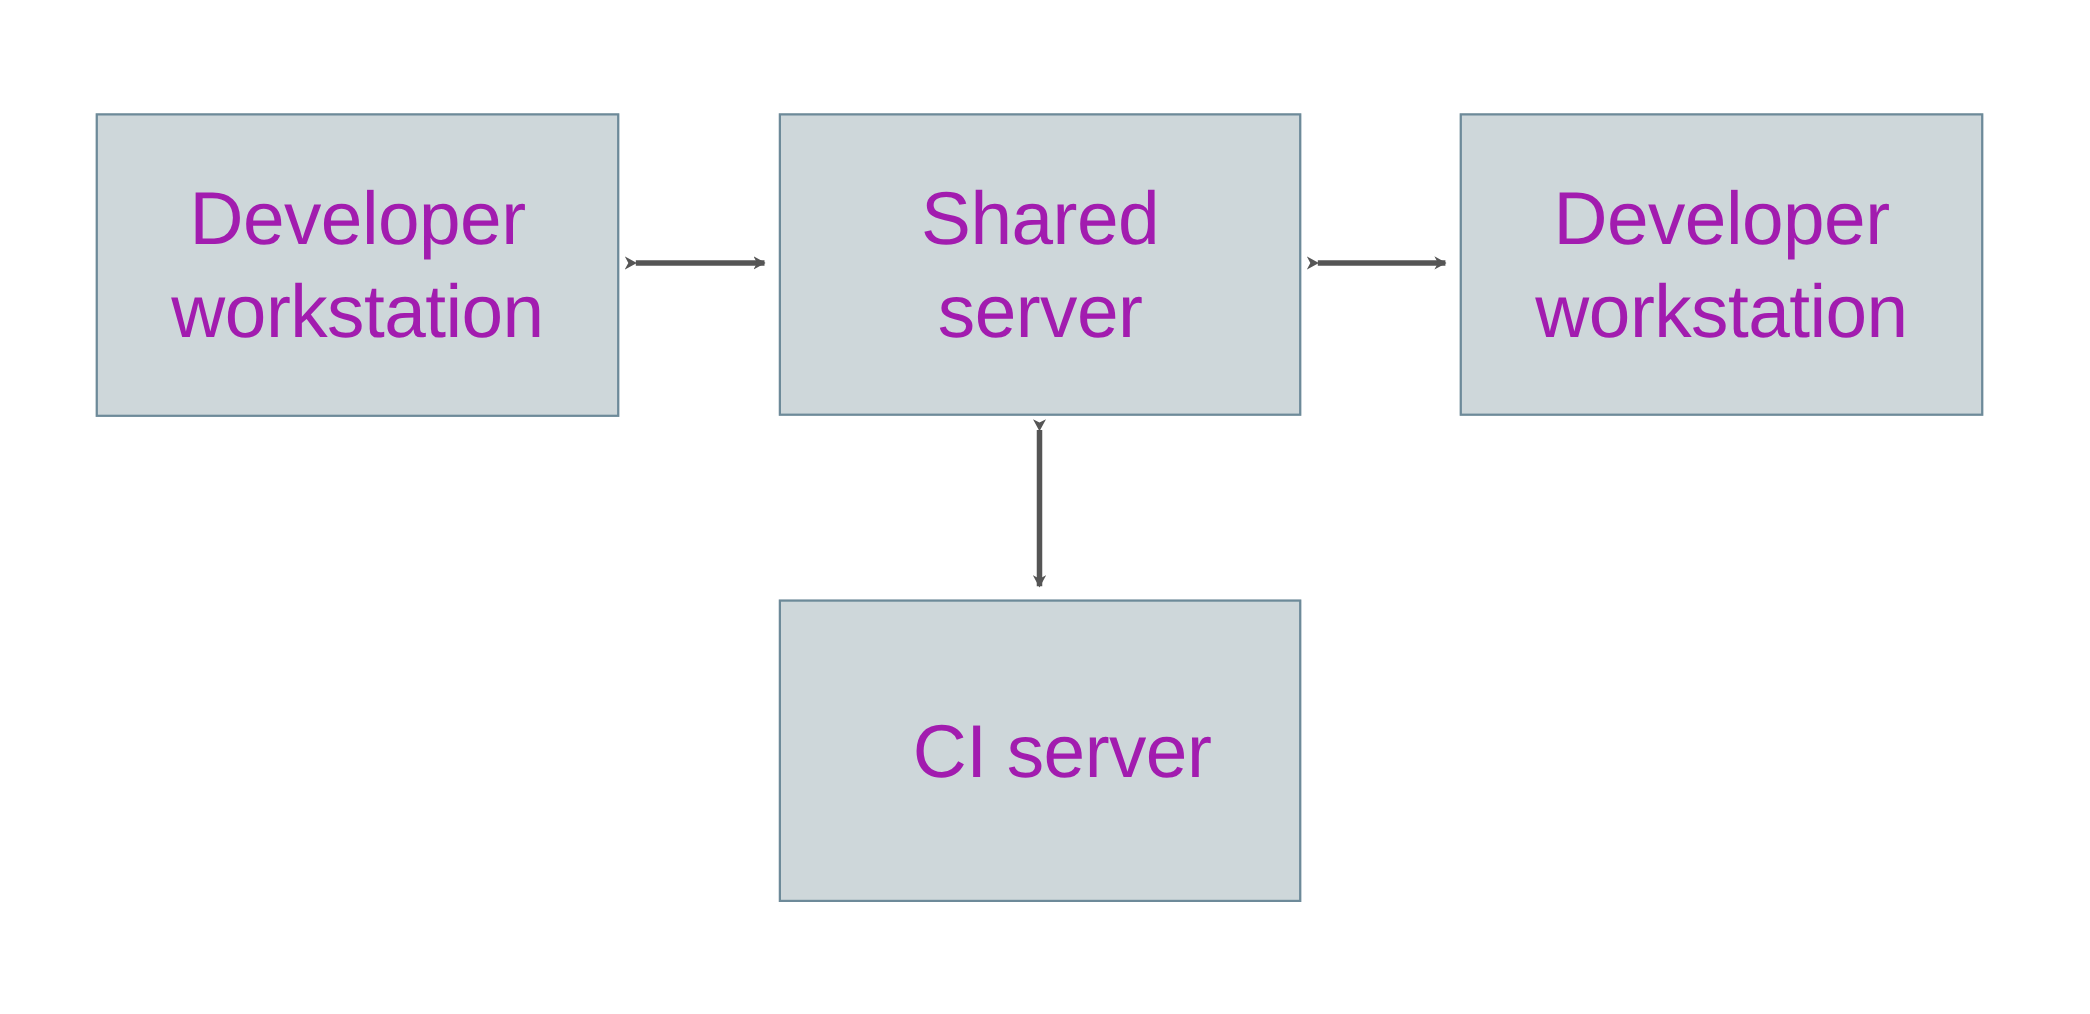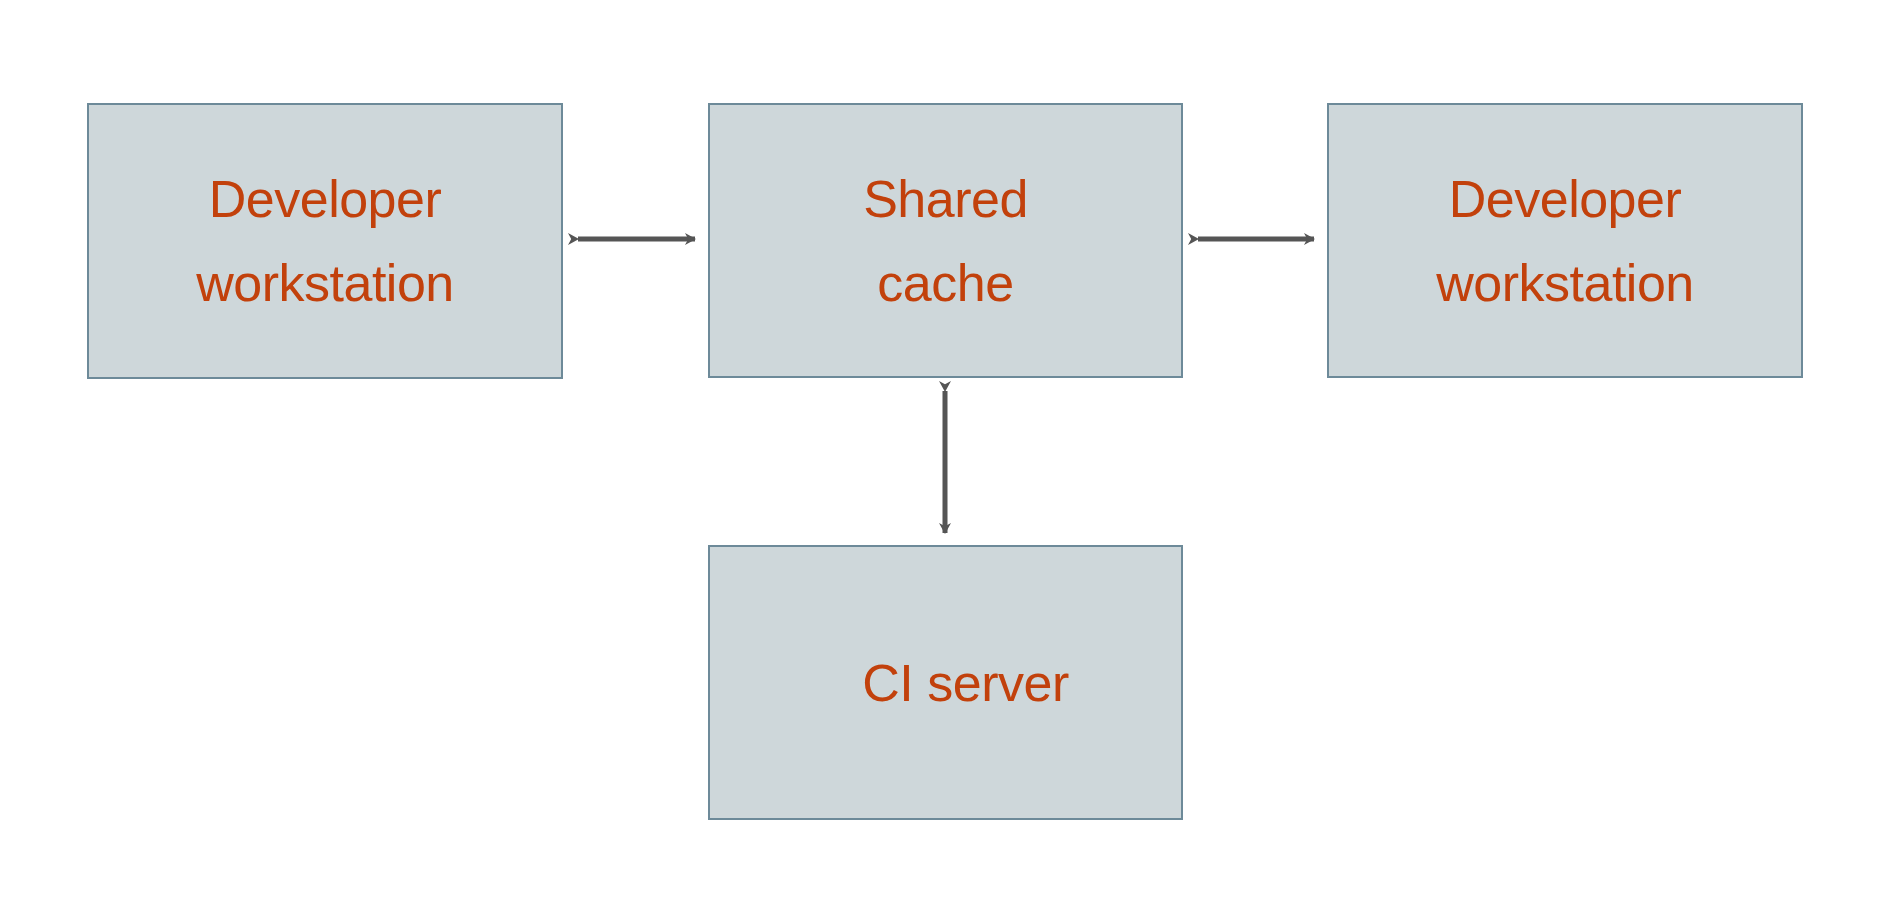--- a/index.html
+++ b/index.html
@@ -19,24 +19,24 @@
     position: absolute;
     background: #ced7da;
     border: 2px solid #6d8a99;
     box-sizing: border-box;
     display: flex;
     align-items: center;
     justify-content: center;
     text-align: center;
   }
   .node-label {
-    font-size: 52px;
+    font-size: 68px;
     line-height: 84px;
     font-weight: 400;
-    color: #c2410c;
+    color: #a21caf;
     letter-spacing: -0.5px;
     white-space: pre-line;
     padding: 0 2px;
   }
 
   
   #node-dev-left   { left: 87px;   top: 103px; width: 476px; height: 276px; }
   #node-shared     { left: 708px;  top: 103px; width: 475px; height: 275px; }
   #node-dev-right  { left: 1327px; top: 103px; width: 476px; height: 275px; }
   #node-ci         { left: 708px;  top: 545px; width: 475px; height: 275px; padding-left: 40px; }
@@ -79,21 +79,21 @@
     </g>
   </svg>
 
   <div class="node" id="node-dev-left">
     <span class="node-label">Developer
 workstation</span>
   </div>
 
   <div class="node" id="node-shared">
     <span class="node-label">Shared
-cache</span>
+server</span>
   </div>
 
   <div class="node" id="node-dev-right">
     <span class="node-label">Developer
 workstation</span>
   </div>
 
   <div class="node" id="node-ci">
     <span class="node-label">CI server</span>
   </div>

